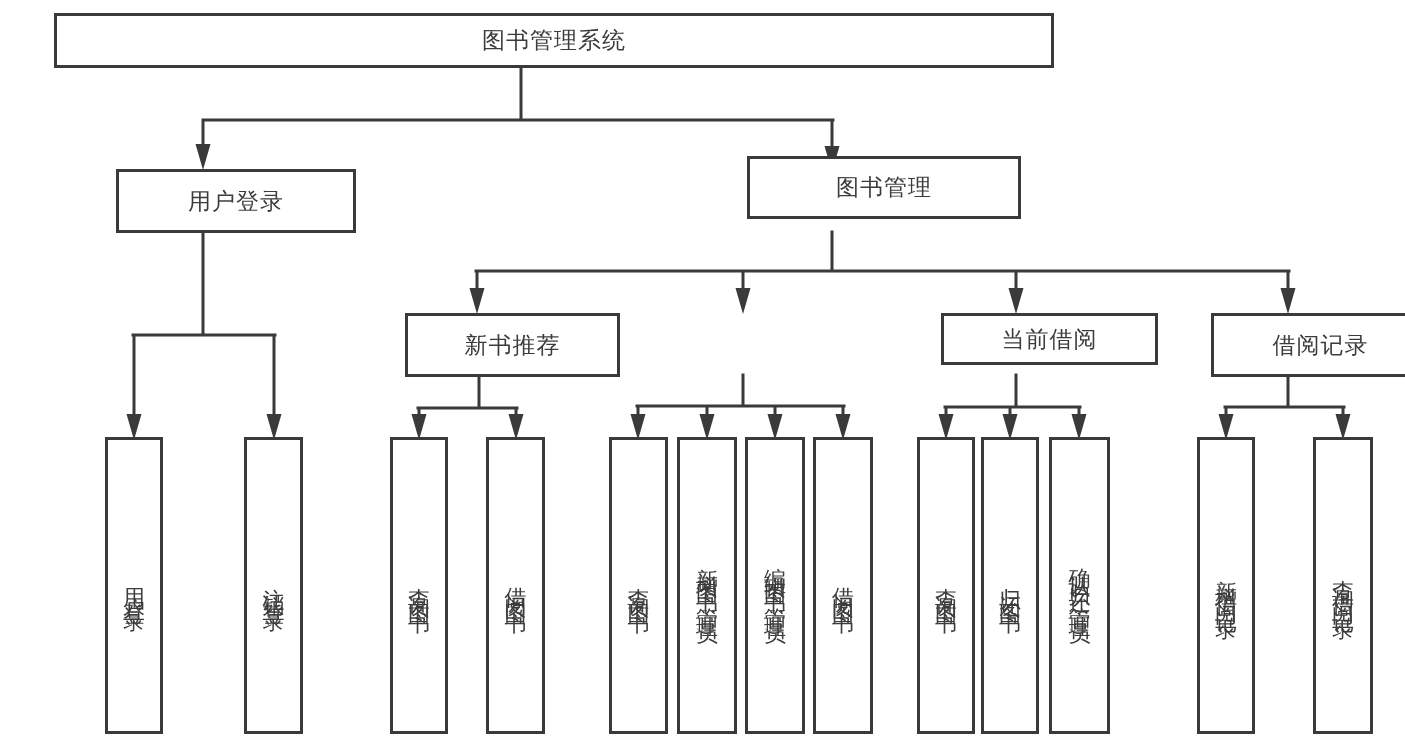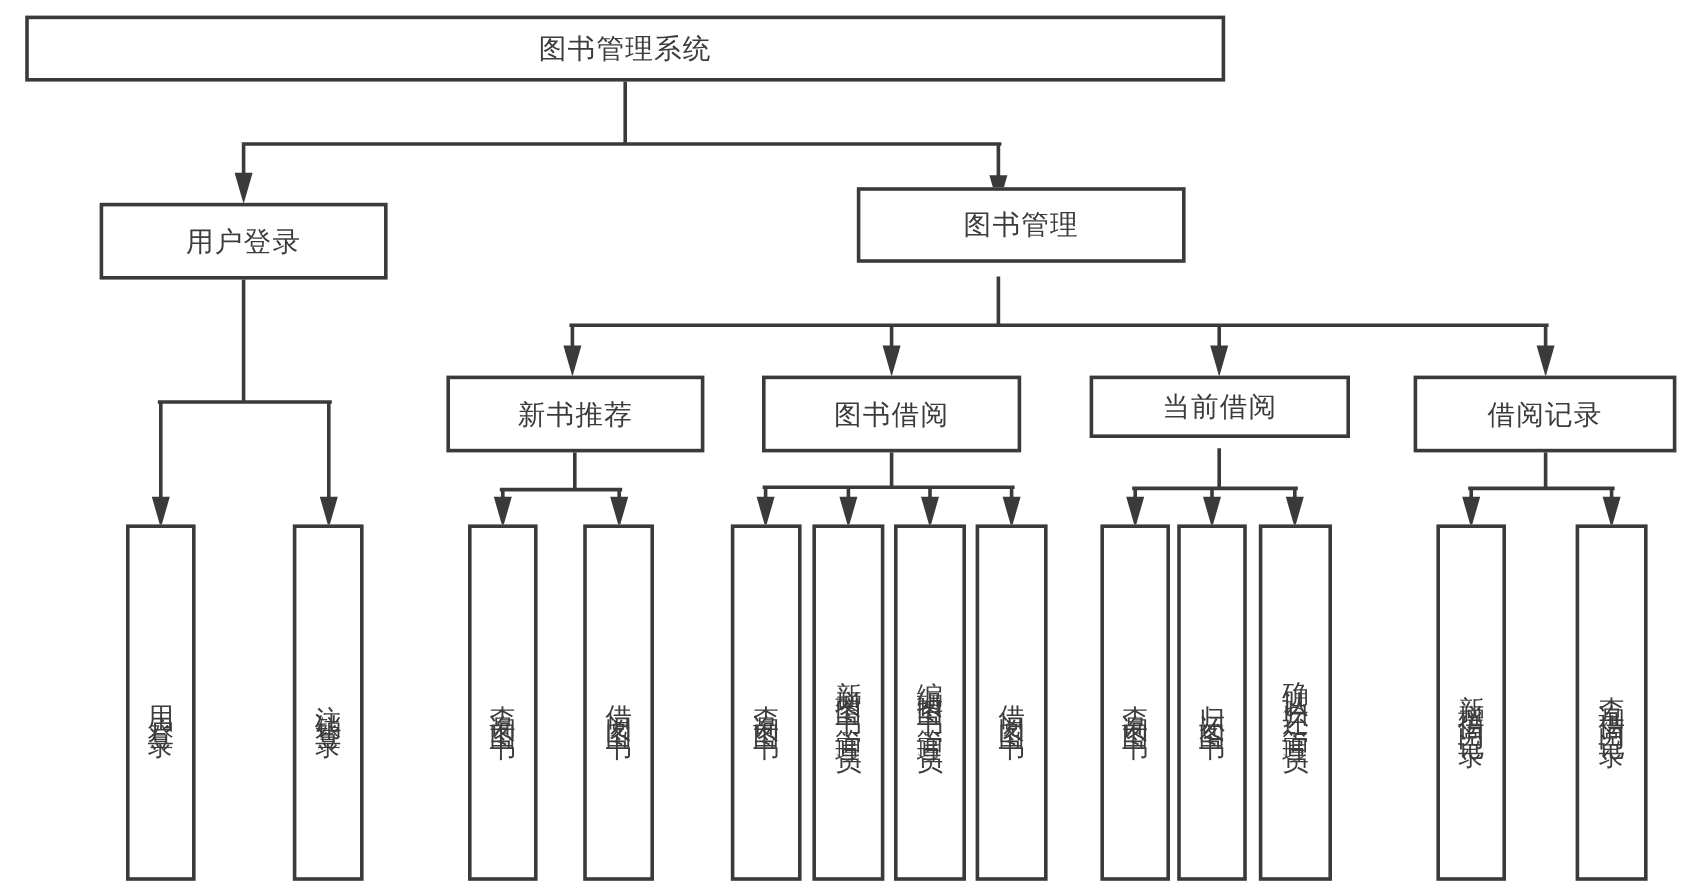--- a/index.html
+++ b/index.html
@@ -25,20 +25,21 @@
     position:absolute;
     background:#fff;
     border:3px solid var(--line);
     display:flex;align-items:center;justify-content:center;
     color:var(--text);
   }
   .hbox{
     font-size:23px;
     letter-spacing:1px;
     white-space:nowrap;
+    margin-left:33px;
   }
   .vbox .vtext{
     writing-mode:vertical-rl;
     text-orientation:mixed;
     font-size:22px;
     letter-spacing:8px;
     line-height:1;
     white-space:nowrap;
   }
   .watermark{
@@ -104,23 +105,20 @@
   <div class="node hbox" style="left:83px;top:169px;width:240px;height:64px;">
     <span>用户登录</span>
   </div>
   <div class="node hbox" style="left:714px;top:156px;width:274px;height:63px;justify-content:center;">
     <span>图书管理</span>
   </div>
 
   <div class="node hbox" style="left:372px;top:313px;width:215px;height:64px;justify-content:center;">
     <span>新书推荐</span>
   </div>
-  <div class="node hbox" style="left:635px;top:313px;width:216px;height:64px;">
-    <span>图书借阅</span>
-  </div>
   <div class="node hbox" style="left:908px;top:313px;width:217px;height:52px;">
     <span>当前借阅</span>
   </div>
   <div class="node hbox" style="left:1178px;top:313px;width:219px;height:64px;">
     <span>借阅记录</span>
   </div>
 
   <div class="node vbox" style="left:105px;top:437px;width:58px;height:297px;">
     <span class="vtext">用户登录</span>
   </div>

